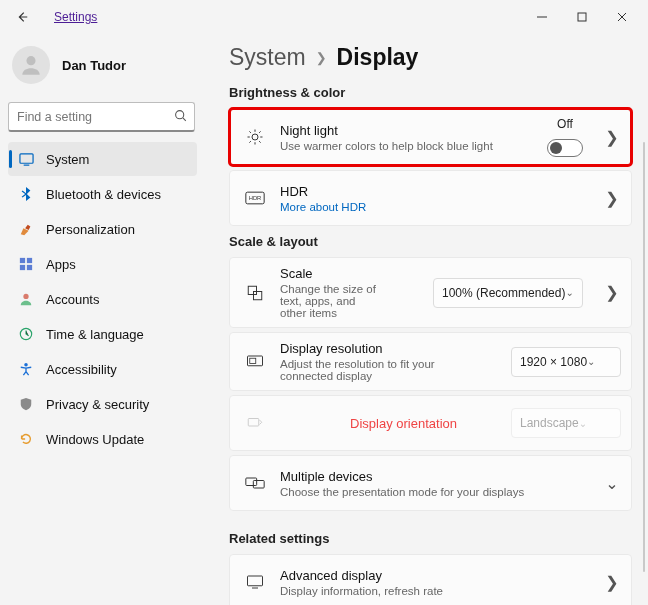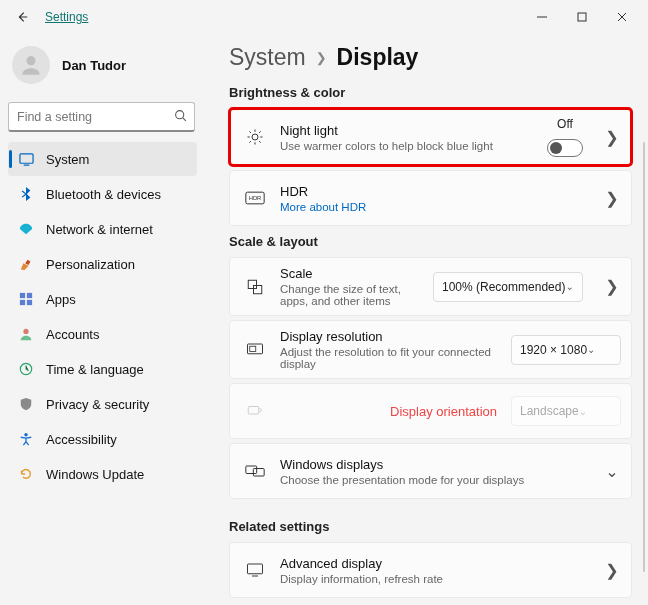--- a/index.html
+++ b/index.html
@@ -1,21 +1,21 @@
 <!DOCTYPE html>
 <html><head>
 <meta charset="utf-8">
 <style>
   * { box-sizing: border-box; margin: 0; padding: 0; font-family: "Segoe UI", -apple-system, BlinkMacSystemFont, sans-serif; }
   body { width: 648px; height: 605px; background: #f4f4f4; overflow: hidden; position: relative; }
 
   
   .titlebar { height: 34px; display: flex; align-items: center; padding: 0 6px; }
   .back-btn { width: 32px; height: 32px; display: flex; align-items: center; justify-content: center; border: none; background: transparent; color: #333; cursor: default; }
-  .titlebar .app-title { font-size: 12px; color: #0f766e; margin-left: 7px; text-decoration: underline; }
+  .titlebar .app-title { font-size: 12px; color: #4c1d95; margin-left: 16px; text-decoration: underline; }
   .win-controls { margin-left: auto; display: flex; }
   .win-controls button { width: 40px; height: 32px; border: none; background: transparent; display: flex; align-items: center; justify-content: center; }
 
   
   .layout { display: flex; height: calc(100% - 34px); }
   .sidebar { width: 205px; padding: 6px 8px 0 8px; }
   .content { flex: 1; padding: 4px 16px 10px 24px; overflow-y: auto; }
 
   
   .profile { display: flex; align-items: center; gap: 12px; padding: 6px 4px 14px 4px; }
@@ -46,21 +46,21 @@
   .row-texts { flex:1; display:flex; flex-direction:column; gap:2px; }
   .row-title { font-size:13px; color:#111; }
   .row-sub { font-size:11.5px; color:#666; }
   .row-link { font-size:11.5px; color:#0067c0; }
   .row .chevron { margin-left:6px; color:#555; width:18px; display:flex; align-items:center; justify-content:center; }
 
   .toggle-wrap { display:flex; align-items:center; gap:8px; font-size:12px; color:#222;flex-direction:column; }
   .toggle { width:36px; height:18px; border-radius:10px; border:1px solid #777; background:#fff; position:relative; }
   .toggle .knob { position:absolute; left:2px; top:2px; width:12px; height:12px; border-radius:50%; background:#555; }
 
-  .dropdown { min-width:150px; height:30px; border:1px solid #dcdcdc; border-radius:4px; background:#fdfdfd; display:flex; align-items:center; padding:0 8px; font-size:12px; color:#222; }
+  .dropdown { min-width:150px; height:30px; border:1px solid #dcdcdc; border-radius:4px; background:#fdfdfd; display:flex; align-items:center; padding:0 8px; font-size:12px; color:#222;margin-left:40px; }
   .dropdown.disabled { color:#aaa; border-color:#eee; }
   .dropdown .dd-chev { color:#666; font-size:10px; }
   .dropdown.disabled .dd-chev { color:#ccc; }
 
   .row.disabled .row-title { color:#ef4444;text-align:right; }
   .row.disabled .row-icon { color:#ccc; }
 
   .highlight { outline: 3px solid #e80000; outline-offset:-2px; border-radius:4px; }
 
   
@@ -132,28 +132,20 @@
         <span class="nav-icon">
             <svg width="14" height="14" viewBox="0 0 16 16">
               <path fill="#0067c0" d="M8 0l5 4-4 4 4 4-5 4V9L4 12l-1-1 4-3-4-3 1-1 4 3V0z"></path>
             </svg>
           </span>
         <span>Bluetooth &amp; devices</span>
       </div>
       <div class="nav-item">
         <span class="nav-icon">
             <svg width="14" height="14" viewBox="0 0 16 16">
-              <path fill="#17b1d1" d="M8 2C4 2 1 5 1 8l7 6 7-6c0-3-3-6-7-6z"></path>
-            </svg>
-          </span>
-        <span>Network &amp; internet</span>
-      </div>
-      <div class="nav-item">
-        <span class="nav-icon">
-            <svg width="14" height="14" viewBox="0 0 16 16">
               <path fill="#e08a3c" d="M2 14l3-7 6 3-5 5-4-1z"></path>
               <path fill="#c14b1f" d="M10 3l3 2-2 4-4-2z"></path>
             </svg>
           </span>
         <span>Personalization</span>
       </div>
       <div class="nav-item">
         <span class="nav-icon">
             <svg width="14" height="14" viewBox="0 0 16 16">
               <rect x="1" y="1" width="6" height="6" fill="#5c7dd4"></rect>
@@ -178,33 +170,33 @@
             <svg width="14" height="14" viewBox="0 0 16 16">
               <circle cx="8" cy="8" r="6.5" fill="none" stroke="#29a36a" stroke-width="1.3"></circle>
               <path stroke="#29a36a" stroke-width="1.3" d="M8 4v4l3 2"></path>
             </svg>
           </span>
         <span>Time &amp; language</span>
       </div>
       <div class="nav-item">
         <span class="nav-icon">
             <svg width="14" height="14" viewBox="0 0 16 16">
-              <path fill="#8a8a8a" d="M8 1l6 2v5c0 4-3 6-6 7-3-1-6-3-6-7V3l6-2z"></path>
-            </svg>
-          </span>
-        <span>Privacy &amp; security</span>
-      </div>
-      <div class="nav-item">
-        <span class="nav-icon">
-            <svg width="14" height="14" viewBox="0 0 16 16">
               <circle cx="8" cy="3" r="2" fill="#1a6fd6"></circle>
               <path stroke="#1a6fd6" stroke-width="1.5" fill="none" d="M2 6l6 1 6-1M8 7v4m0 0l-3 4m3-4l3 4"></path>
             </svg>
           </span>
         <span>Accessibility</span>
+      </div>
+      <div class="nav-item">
+        <span class="nav-icon">
+            <svg width="14" height="14" viewBox="0 0 16 16">
+              <path fill="#8a8a8a" d="M8 1l6 2v5c0 4-3 6-6 7-3-1-6-3-6-7V3l6-2z"></path>
+            </svg>
+          </span>
+        <span>Privacy &amp; security</span>
       </div>
       <div class="nav-item">
         <span class="nav-icon">
             <svg width="14" height="14" viewBox="0 0 16 16">
               <path fill="none" stroke="#e69b2d" stroke-width="1.6" d="M3 8a5 5 0 1 1 1.5 3.5M3 8V4m0 4h4"></path>
             </svg>
           </span>
         <span>Windows Update</span>
       </div>
     </nav>
@@ -320,21 +312,21 @@
 
     <div class="card">
       <div class="row">
         <div class="row-icon">
           <svg width="20" height="16" viewBox="0 0 24 18">
               <rect x="1" y="3" width="13" height="9" rx="1" fill="none" stroke="#333" stroke-width="1.2"></rect>
               <rect x="10" y="6" width="13" height="9" rx="1" fill="none" stroke="#333" stroke-width="1.2"></rect>
             </svg>
         </div>
         <div class="row-texts">
-          <div class="row-title">Windows displays</div>
+          <div class="row-title">Multiple devices</div>
           <div class="row-sub">Choose the presentation mode for your displays</div>
         </div>
         <div class="chevron">⌄</div>
       </div>
     </div>
 
     <div class="section-title" style="margin-top:20px;">Related settings</div>
 
     <div class="card">
       <div class="row">

